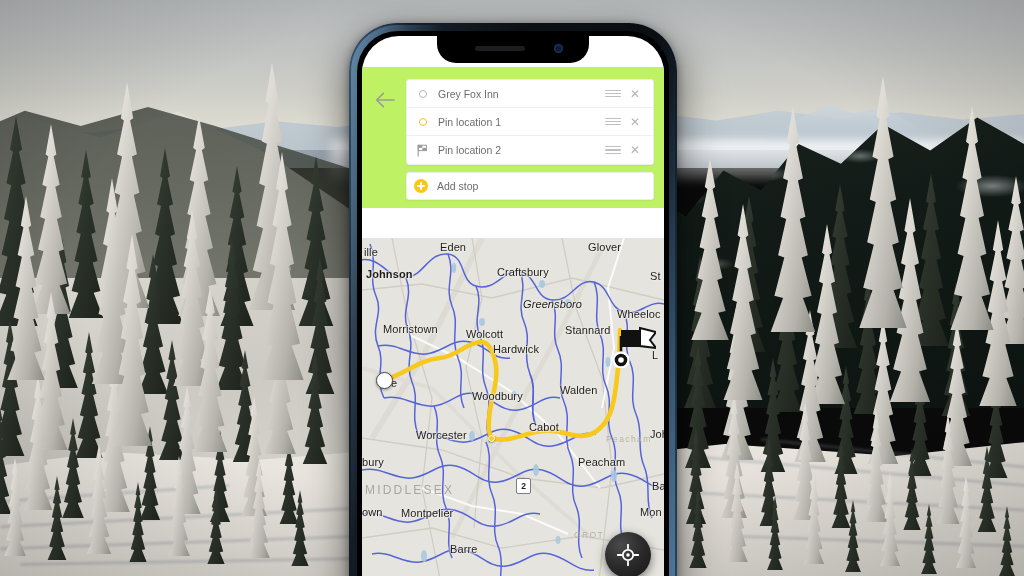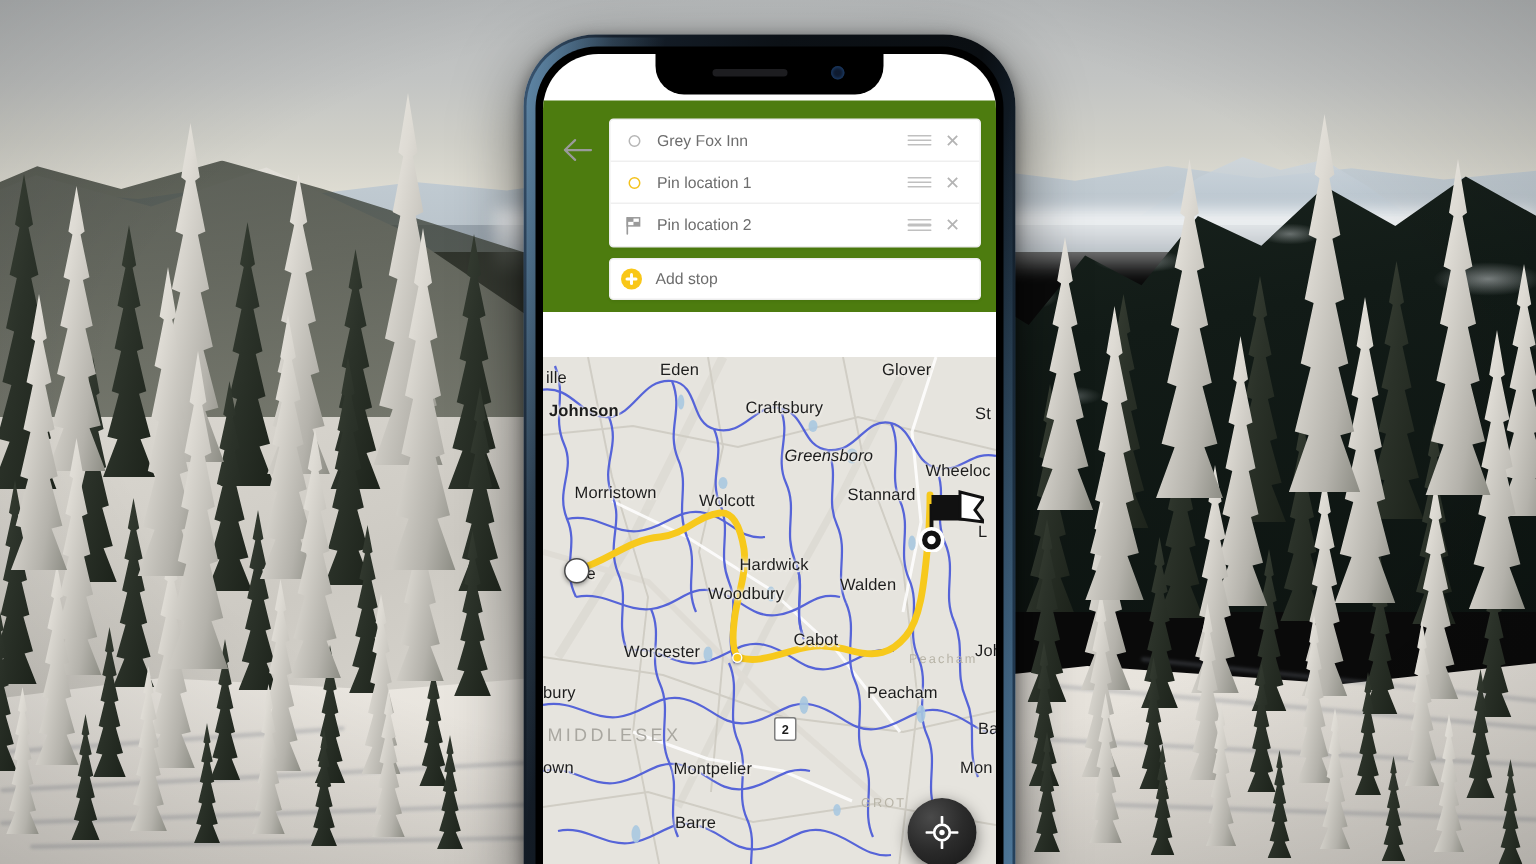--- a/index.html
+++ b/index.html
@@ -158,21 +158,21 @@
   }
   .batt span { display:block; width:100%; height:100%; background:#000; border-radius:1px; }
   .batt::after {
     content:""; position:absolute; right:-3.2px; top:3px; width:1.8px; height:4px;
     background:#000; border-radius:0 1.5px 1.5px 0;
   }
 
   
   .route-panel {
     position:absolute; top:31px; left:0; width:100%; z-index:20;
-    background:#4d7c0f; padding:12px 10px 8px 8px;
+    background:#bef264; padding:12px 10px 8px 8px;
     display:flex; align-items:flex-start; gap:6px;
   }
   .back-btn {
     width:30px; height:30px; flex:none; margin-top:6px;
     display:flex; align-items:center; justify-content:center;
     color:#9a9a9a; cursor:pointer;
   }
   .stops-wrap { flex:1; }
   .stops-card {
     border:1px solid #ededed; border-radius:3px; background:#fff;
@@ -515,34 +515,34 @@
             <div class="map-lbl" style="left: 78px; top: 3px;">Eden</div>
             <div class="map-lbl" style="left: 226px; top: 3px;">Glover</div>
             <div class="map-lbl" style="left: 4px; top: 30px; font-weight: bold;">Johnson</div>
             <div class="map-lbl" style="left: 135px; top: 28px;">Craftsbury</div>
             <div class="map-lbl" style="left: 288px; top: 32px;">St</div>
             <div class="map-lbl" style="left: 161px; top: 60px; font-style: italic;">Greensboro</div>
             <div class="map-lbl" style="left: 255px; top: 70px;">Wheeloc</div>
             <div class="map-lbl" style="left: 21px; top: 85px;">Morristown</div>
             <div class="map-lbl" style="left: 104px; top: 90px;">Wolcott</div>
             <div class="map-lbl" style="left: 203px; top: 86px;">Stannard</div>
-            <div class="map-lbl" style="left: 131px; top: 133px;">Hardwick</div>
+            <div class="map-lbl" style="left: 131px; top: 105px;">Hardwick</div>
             <div class="map-lbl" style="left: 290px; top: 111px;">L</div>
             <div class="map-lbl" style="left: 21px; top: 139px;">we</div>
             <div class="map-lbl" style="left: 110px; top: 152px;">Woodbury</div>
             <div class="map-lbl" style="left: 198px; top: 146px;">Walden</div>
             <div class="map-lbl" style="left: 54px; top: 191px;">Worcester</div>
             <div class="map-lbl" style="left: 167px; top: 183px;">Cabot</div>
             <div class="map-lbl" style="left: 288px; top: 190px;">Joh</div>
             <div class="map-lbl" style="left: 0px; top: 218px;">bury</div>
             <div class="map-lbl" style="left: 216px; top: 218px;">Peacham</div>
             <div class="map-lbl" style="left: 290px; top: 242px;">Bar</div>
             <div class="map-lbl region" style="left: 3px; top: 245px;">MIDDLESEX</div>
             <div class="map-lbl" style="left: 0px; top: 268px;">own</div>
-            <div class="map-lbl" style="left: 39px; top: 269px; margin-left: 48px;">Montpelier</div>
+            <div class="map-lbl" style="left: 39px; top: 269px;">Montpelier</div>
             <div class="map-lbl" style="left: 278px; top: 268px;">Mon</div>
             <div class="map-lbl park" style="left: 212px; top: 292px;">GROT</div>
             <div class="map-lbl" style="left: 88px; top: 305px;">Barre</div>
             <div class="map-lbl park" style="left: 244px; top: 196px;">Peacham</div>
           </div>
 
         <div class="route-shield" style="left:154px; top:240px;">2</div>
 
         <div class="start-dot" style="left:14px; top:134px;"></div>
 

